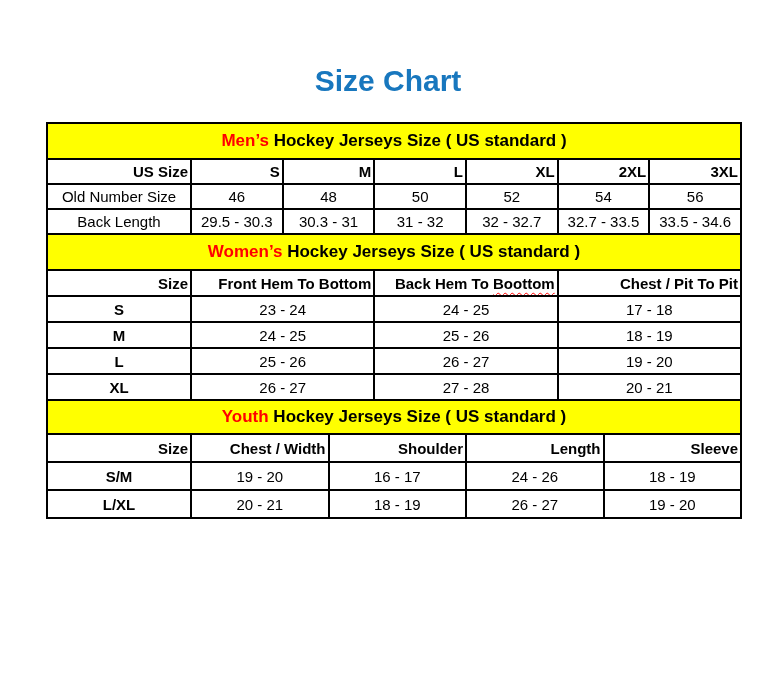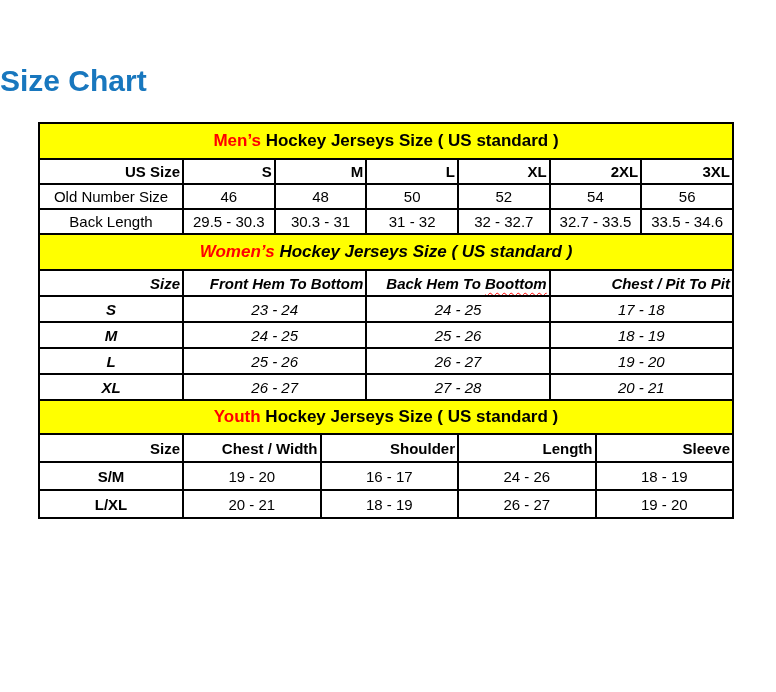--- a/index.html
+++ b/index.html
@@ -6,41 +6,41 @@
     --title-blue:#1877BE;
     --band-yellow:#FFFF00;
     --accent-red:#FF0000;
     --border-black:#000000;
   }
   *{box-sizing:border-box;margin:0;padding:0;}
   html,body{width:776px;height:692px;background:#ffffff;overflow:hidden;}
   body{font-family:"Liberation Sans", sans-serif;color:#000;}
   .page-title{
     position:absolute;top:64px;left:0;width:776px;
-    font-size:30px;font-weight:bold;
+    text-align:center;font-size:30px;font-weight:bold;
     color:var(--title-blue);letter-spacing:0px;
   }
-  .tables-wrap{position:absolute;left:38px;top:122px;width:696px;}
+  .tables-wrap{position:absolute;left:46px;top:122px;width:696px;}
   table.size-table{
     border-collapse:collapse;table-layout:fixed;width:696px;
     font-size:15px;
   }
   table.size-table + table.size-table{margin-top:-2px;}
   .size-table td{
     border:2px solid var(--border-black);
     text-align:center;vertical-align:middle;
     padding:0 2px;height:25px;overflow:hidden;white-space:nowrap;
   }
   .size-table tr.band td{
     background:var(--band-yellow);
     font-weight:bold;font-size:17px;height:36px;
   }
   .size-table tr.head td{font-weight:bold;text-align:right;}
   .size-table td.b{font-weight:bold;}
-  .t1 td{height:26px;font-style:italic;}
+  .t1 td{height:26px;}
   .t2 td{height:28px;}
   .t2 tr.band td{height:34px;}
   .band .prefix{color:var(--accent-red);}
   .squiggle{
     text-decoration:underline;
     text-decoration-style:wavy;
     text-decoration-color:var(--accent-red);
     text-decoration-thickness:1px;
     text-underline-offset:3px;
   }

